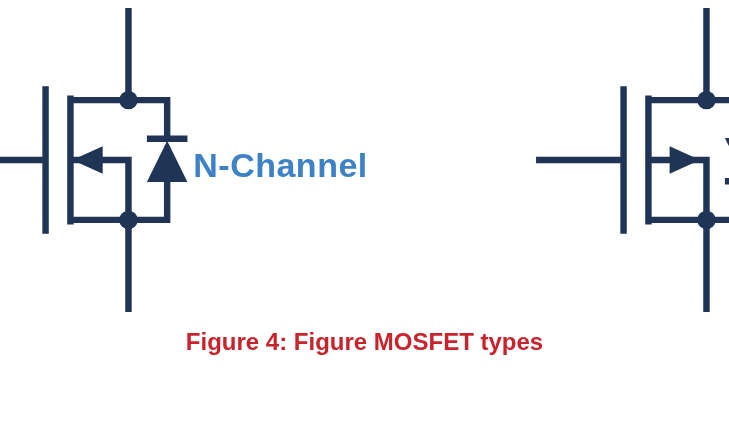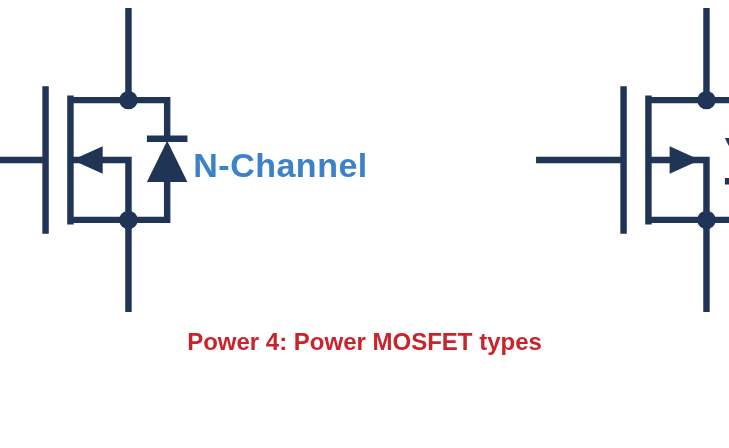--- a/index.html
+++ b/index.html
@@ -124,14 +124,14 @@
         <line class="wire" x1="205" y1="188" x2="249" y2="188"></line>
         <polyline class="wire" points="227,188 227,230 185,230"></polyline>
 
         <circle class="solid" cx="185" cy="100" r="10"></circle>
         <circle class="solid" cx="185" cy="230" r="10"></circle>
       </svg>
     </div>
 
   </div>
 
-  <div class="figure-caption">Power 4: Power MOSFET types</div>
+  <div class="figure-caption">Figure 4: Figure MOSFET types</div>
 </div>
 
 </body></html>

